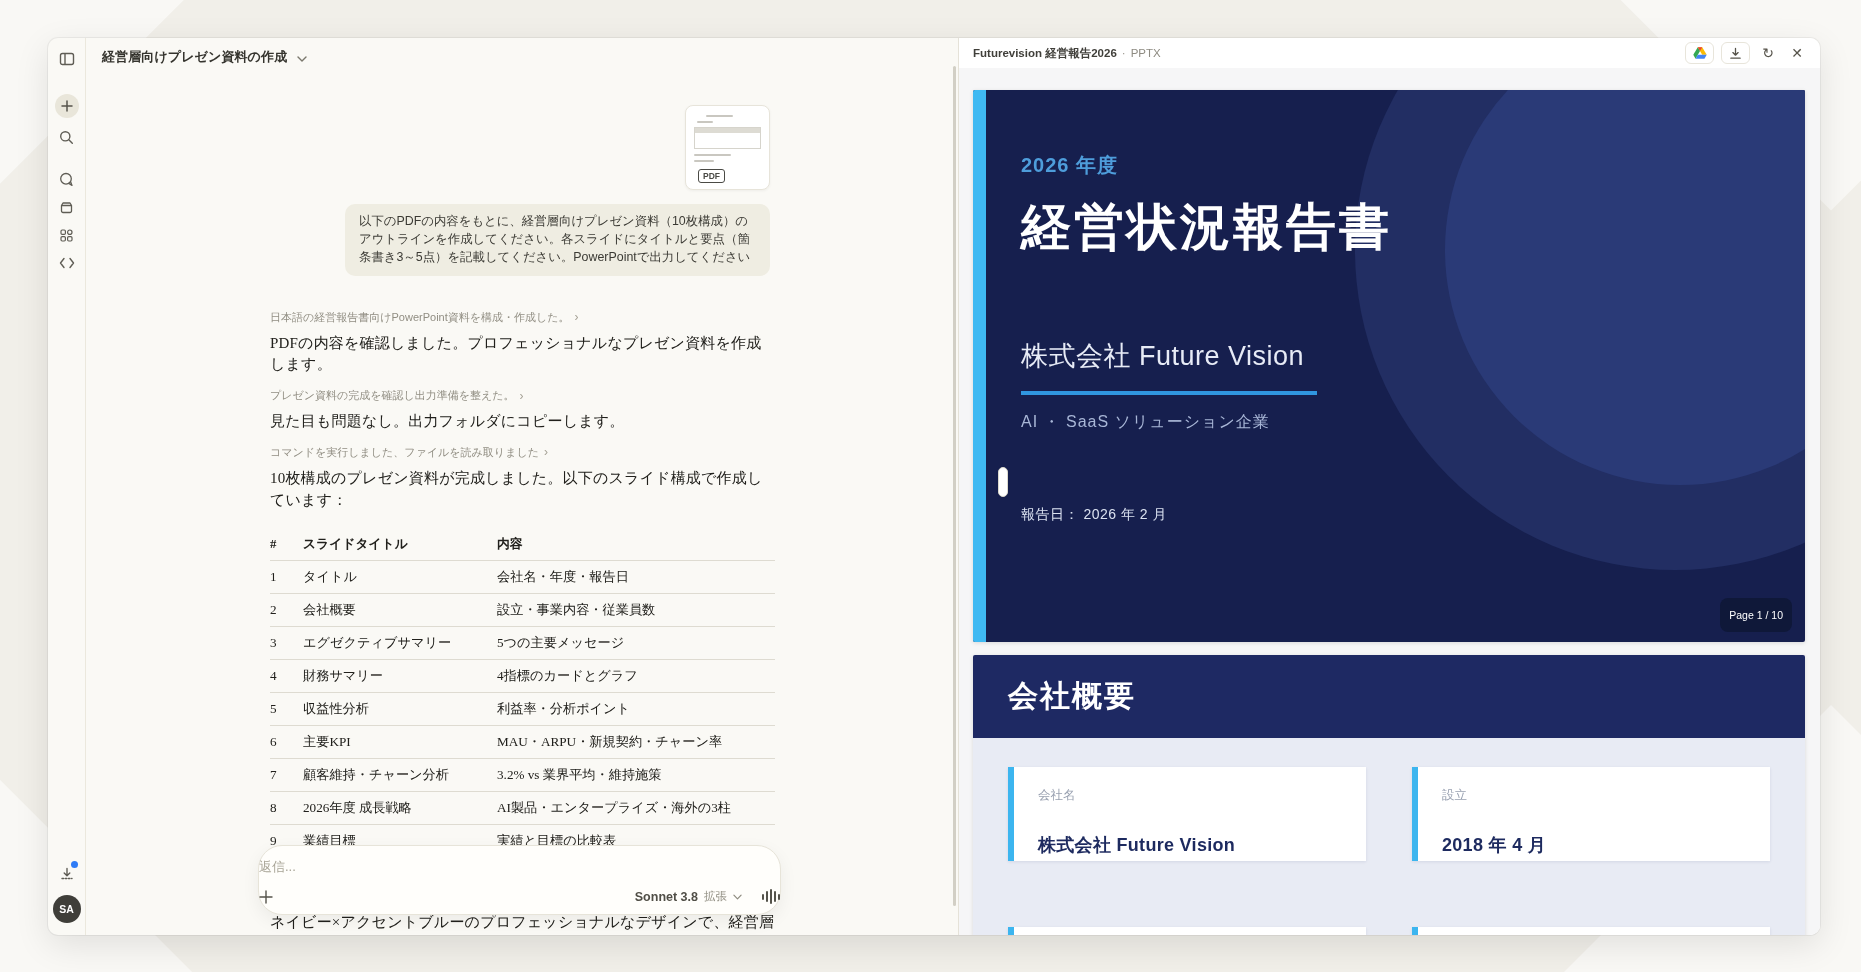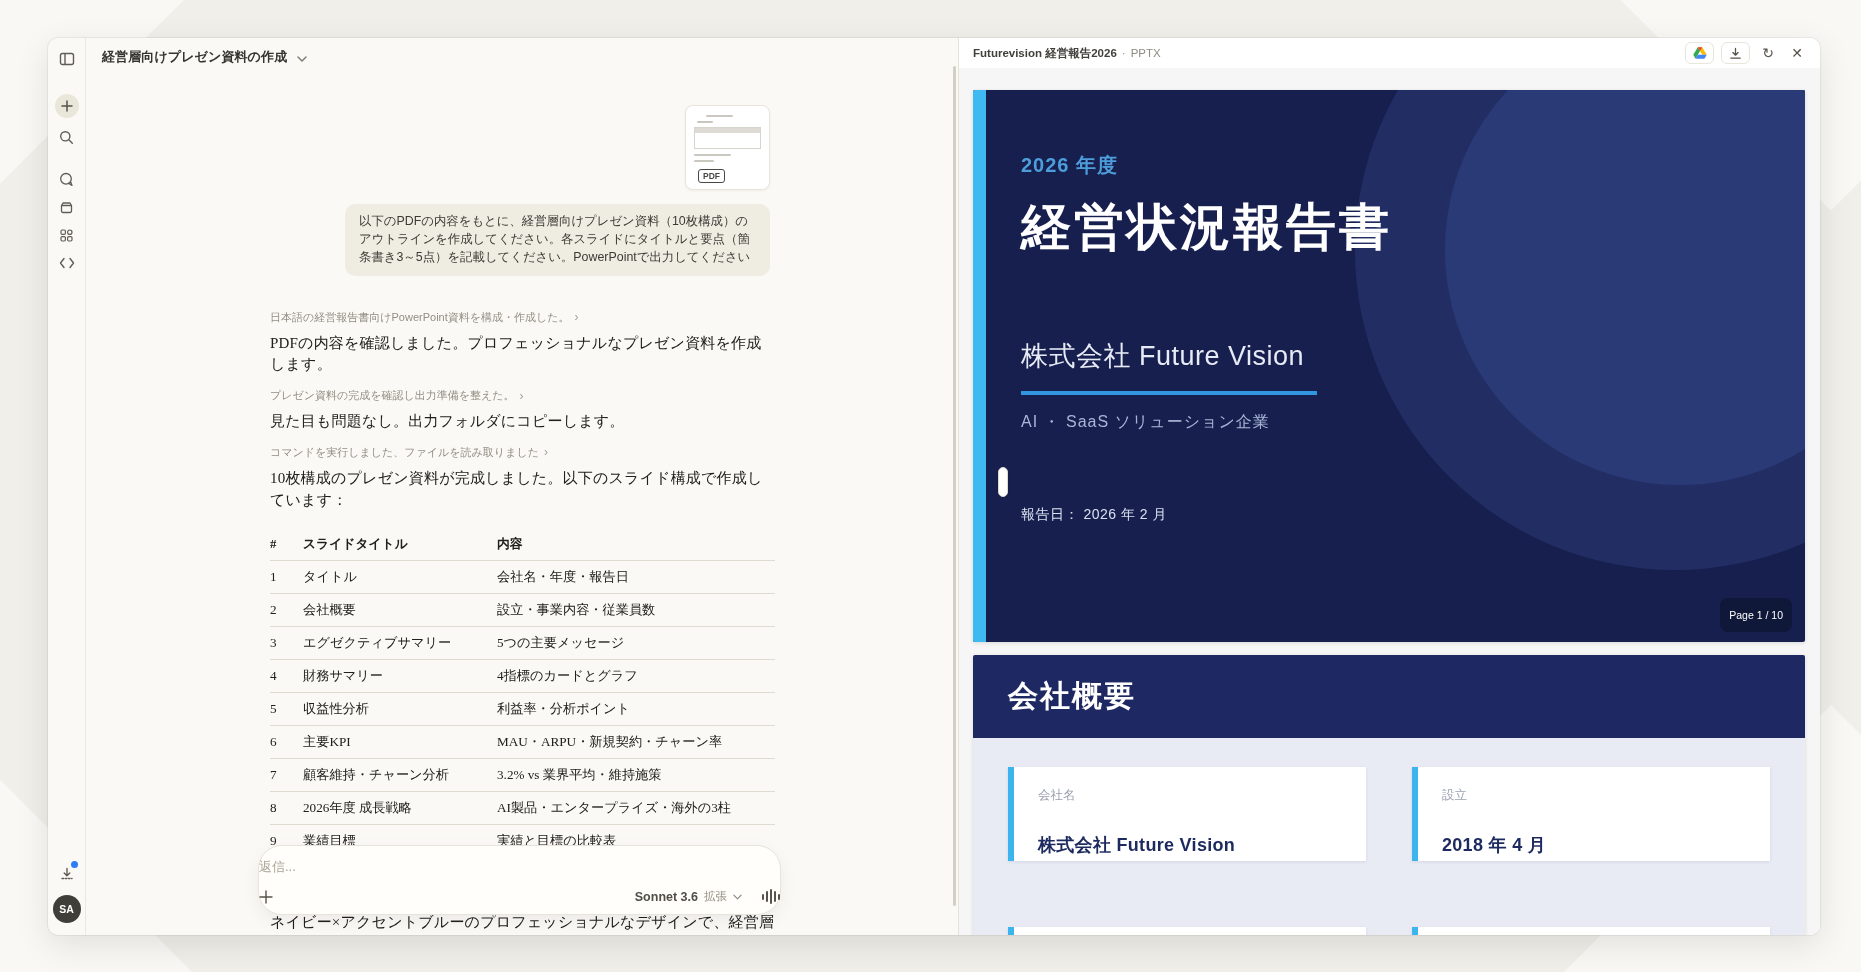--- a/index.html
+++ b/index.html
@@ -301,21 +301,21 @@
 
     <div class="composer">
       <input type="text" placeholder="返信..." style="">
       <div class="comp-row">
         <span class="comp-plus">
           <svg width="14" height="14" viewBox="0 0 14 14">
               <path d="M7 1v12M1 7h12" stroke="#55534b" stroke-width="1.4" stroke-linecap="round"></path>
             </svg>
         </span>
         <span class="comp-right">
-          <span class="model">Sonnet 3.6</span>
+          <span class="model">Sonnet 3.8</span>
           <span class="mode">拡張</span>
           <svg width="9" height="6" viewBox="0 0 10 6">
               <path d="M1 1 L5 5 L9 1" fill="none" stroke="#8d8a7e" stroke-width="1.3" stroke-linecap="round" stroke-linejoin="round"></path>
             </svg>
           <span class="wave">
             <i style="height:6px"></i>
               <i style="height:11px"></i>
               <i style="height:15px"></i>
               <i style="height:11px"></i>
               <i style="height:6px"></i>

